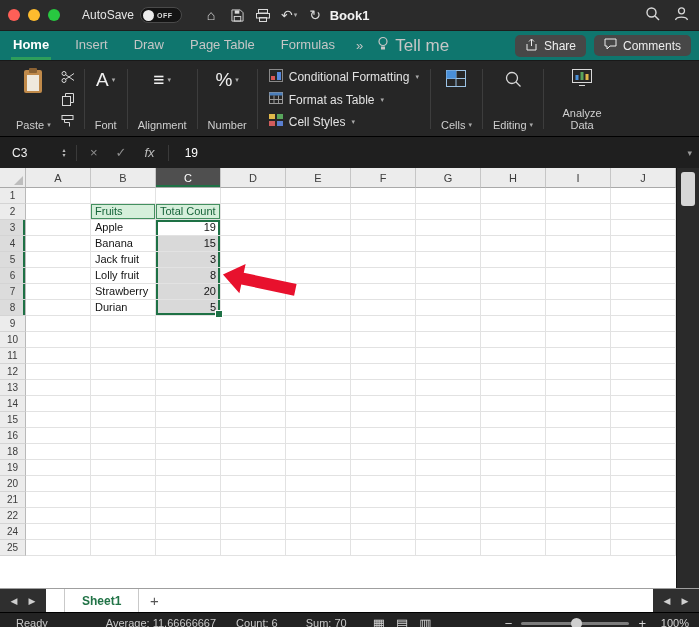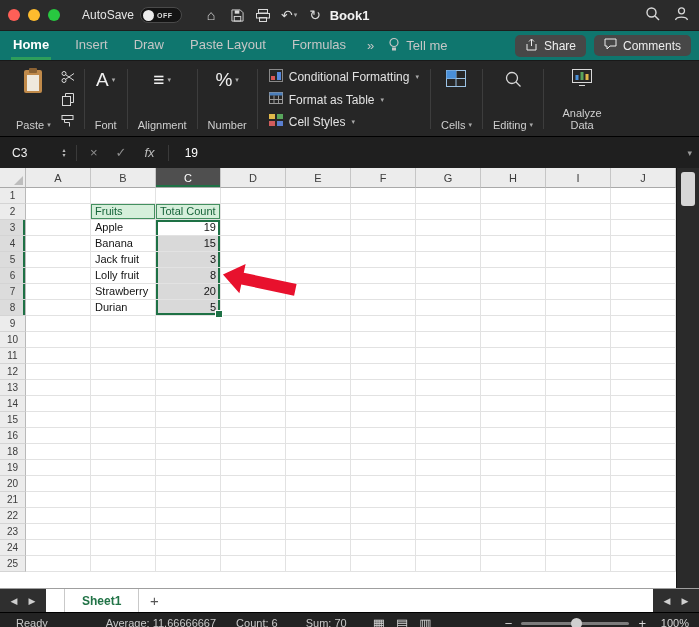--- a/index.html
+++ b/index.html
@@ -18,21 +18,21 @@
   .tbi{min-width:26px;text-align:center;font-size:14px;color:#d9d9d9;display:flex;align-items:center;justify-content:center;gap:1px}
   .tbi .chev{font-size:7px;color:#a9a9a9}
   .win-title{position:absolute;left:0;right:0;text-align:center;font-size:13px;font-weight:bold;color:#f2f2f2;pointer-events:none}
   .tb-right{position:absolute;right:10px;display:flex;align-items:center;gap:14px}
 
   
   .tabrow{height:30px;background:#0f766e;border-top:1px solid #1d1d1d;display:flex;align-items:stretch;flex:0 0 auto}
   .mtab{display:flex;align-items:center;padding:0 2px;margin:0 11px;font-size:13px;color:#c6c6c6;border-bottom:3px solid transparent;white-space:nowrap}
   .mtab.active{color:#fff;font-weight:bold;border-bottom-color:#2e9e5b}
   .overflow{display:flex;align-items:center;margin:0 8px;color:#c6c6c6;font-size:13px}
-  .tellme{display:flex;align-items:center;gap:6px;margin-left:6px;color:#c6c6c6;font-size:13px}
+  .tellme{display:flex;align-items:center;gap:6px;margin-left:6px;color:#c6c6c6;font-size:17px}
   .tab-spacer{flex:1}
   .pillbtn{display:flex;align-items:center;gap:6px;background:#474747;border-radius:5px;padding:3px 10px;font-size:12px;color:#ededed;margin-right:8px;align-self:center;white-space:nowrap}
 
   
   .ribbon{height:76px;background:#262626;border-top:1px solid #191919;display:flex;align-items:stretch;padding:3px 4px 2px 6px;flex:0 0 auto}
   .rsep{width:1px;background:#3d3d3d;margin:5px 3px;flex:0 0 auto}
   .rgroup{display:flex;flex-direction:column;align-items:center;justify-content:space-between;padding:3px 7px;flex:0 0 auto}
   .rlabel{font-size:11px;color:#cfcfcf;display:flex;align-items:center;gap:3px;white-space:nowrap}
   .chev{font-size:7px;color:#a9a9a9}
   .glyphicon{font-size:19px;color:#f0f0f0;line-height:22px}
@@ -147,21 +147,21 @@
             <path d="M1.5 14c1.2-3.8 10.8-3.8 12 0" fill="none" stroke="#d9d9d9" stroke-width="1.3"></path>
           </svg>
       </span>
     </div>
   </div>
 
   <div class="tabrow">
     <div class="mtab active">Home</div>
     <div class="mtab">Insert</div>
     <div class="mtab">Draw</div>
-    <div class="mtab">Paste Layout</div>
+    <div class="mtab">Page Table</div>
     <div class="mtab">Formulas</div>
     <div class="overflow">»</div>
     <div class="tellme">
       <span>
         <svg width="12" height="15" viewBox="0 0 12 15">
             <circle cx="6" cy="5.5" r="4" fill="none" stroke="#c6c6c6" stroke-width="1.2"></circle>
             <rect x="4" y="10.5" width="4" height="3" fill="#c6c6c6"></rect>
           </svg>
       </span>
       <span>Tell me</span>
@@ -635,33 +635,20 @@
             <div class="cell"></div>
             <div class="cell"></div>
             <div class="cell"></div>
             <div class="cell"></div>
             <div class="cell"></div>
             <div class="cell"></div>
             <div class="cell"></div>
             <div class="cell"></div>
           </div>
           <div class="row">
-            <div class="rowh">23</div>
-            <div class="cell"></div>
-            <div class="cell"></div>
-            <div class="cell"></div>
-            <div class="cell"></div>
-            <div class="cell"></div>
-            <div class="cell"></div>
-            <div class="cell"></div>
-            <div class="cell"></div>
-            <div class="cell"></div>
-            <div class="cell"></div>
-          </div>
-          <div class="row">
             <div class="rowh">24</div>
             <div class="cell"></div>
             <div class="cell"></div>
             <div class="cell"></div>
             <div class="cell"></div>
             <div class="cell"></div>
             <div class="cell"></div>
             <div class="cell"></div>
             <div class="cell"></div>
             <div class="cell"></div>

